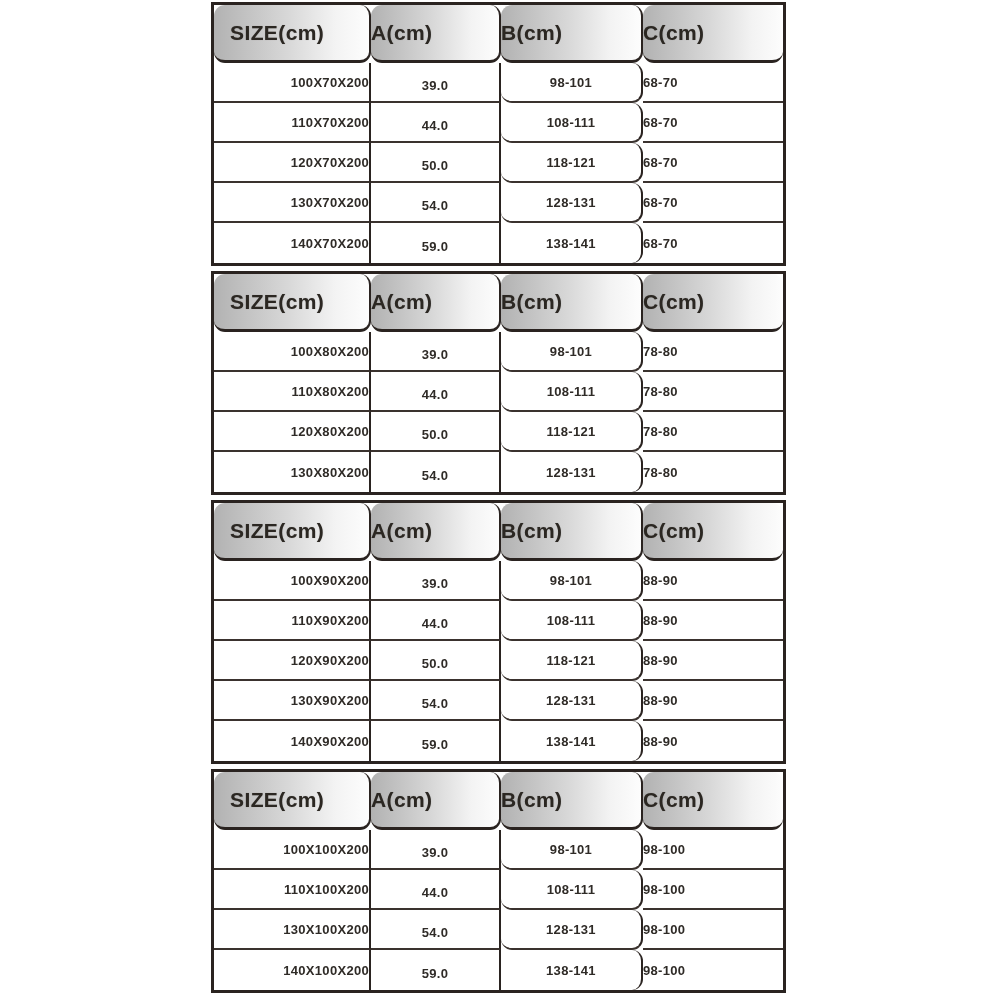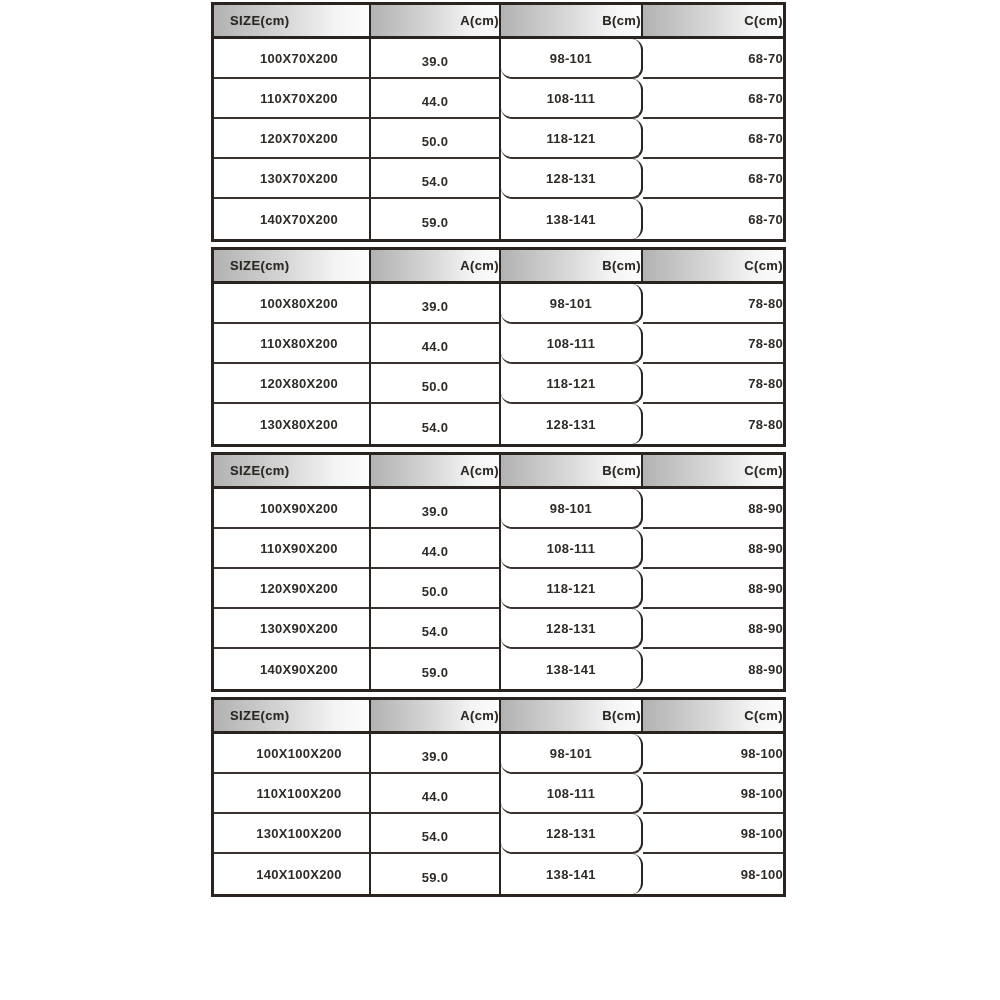--- a/index.html
+++ b/index.html
@@ -49,70 +49,71 @@
   .size-table th,
   .size-table td {
     box-sizing: border-box;
     padding: 0;
     margin: 0;
     vertical-align: middle;
   }
 
   
   .size-table thead tr th {
-    height: 34px;
+    height: 58px;
     border-right: 2px solid #2a2320;
     border-bottom: 3px solid #2a2320;
     background: linear-gradient(to right, #b2b2b2 0%, #bdbdbd 14%, #d8d8d8 48%, #f3f3f3 78%, #fdfdfd 100%);
     color: #2b2722;
-    font-size: 13px;
+    font-size: 21px;
     font-weight: bold;
     letter-spacing: 0.4px;
     text-shadow: 0 0 1px rgba(40,35,30,0.25);
+    border-radius: 11px;
   }
   .size-table thead tr th:last-child { border-right: none; }
 
   .th-size  { text-align: left;   padding-left: 16px !important; }
   .th-a,
   .th-b,
-  .th-c     { text-align: right; }
+  .th-c     { text-align: left; }
 
   
   .size-table tbody tr td {
     height: 40px;
     border-right: 2px solid #2a2320;
     border-bottom: 2px solid #3a322e;
     background: #ffffff;
     color: #2f2b27;
     font-size: 13px;
     font-weight: bold;
     letter-spacing: 0.3px;
   }
   .size-table tbody tr td:last-child { border-right: none; }
   .size-table tbody tr:last-child td { border-bottom: none; }
 
   .cell-size {
-    text-align: center;
+    text-align: right;
     padding-left: 15px !important;
     font-size: 13px;
     letter-spacing: 0.6px;
   }
   .cell-a {
     text-align: center;
     font-size: 13.5px;
     padding-top: 6px !important;
   }
   .cell-b {
     text-align: center;
     font-size: 13.5px;
     letter-spacing: 0.4px;
     border-radius: 11px;
   }
   .cell-c {
-    text-align: right;
+    text-align: left;
     font-size: 13.5px;
     letter-spacing: 0.4px;
   }
 </style>
 </head>
 <body>
 
 <div class="page">
   <div class="tables-stack" id="tables-stack">
       <table class="size-table">

